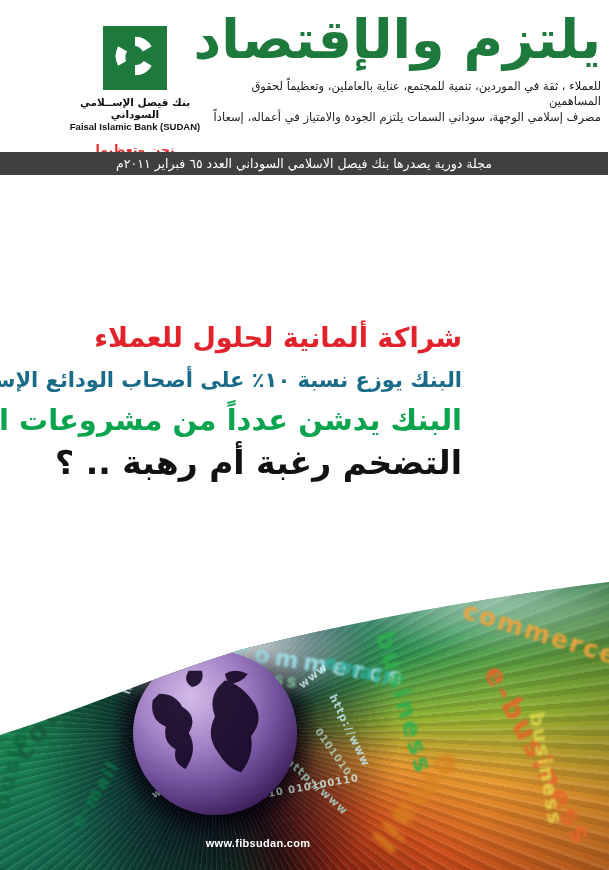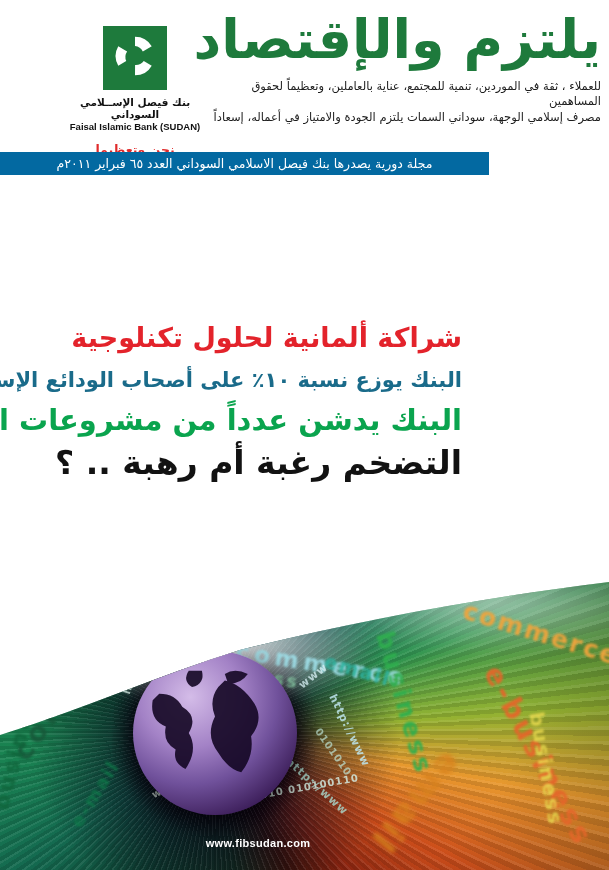--- a/index.html
+++ b/index.html
@@ -13,21 +13,21 @@
   .bank-ar{font-size:10.5px;font-weight:bold;color:#111;margin-top:6px;direction:rtl;}
   .bank-en{font-size:9.5px;font-weight:bold;color:#111;
            font-family:"Liberation Sans",sans-serif;margin-top:1px;}
   .slogan{font-size:12.5px;font-weight:bold;color:#e02b2b;margin-top:10px;direction:rtl;}
 
   .masthead-right{position:absolute;right:8px;top:12px;width:400px;direction:rtl;text-align:right;}
   .mag-title{font-size:54px;font-weight:bold;color:#1e7a3c;line-height:1.05;
              letter-spacing:-1px;white-space:nowrap;}
   .tagline{margin-top:10px;font-size:11.5px;font-weight:500;color:#1c1c1c;line-height:1.35;}
 
-  .issue-bar{position:absolute;left:0;top:152px;width:489px;height:23px;background:#0369a1;
+  .issue-bar{position:absolute;left:0;top:152px;width:608px;height:23px;background:#404040;
              display:flex;align-items:center;justify-content:center;direction:rtl;}
   .issue-bar span{color:#ffffff;font-size:12.5px;white-space:nowrap;}
 
   
   .headlines{position:absolute;top:322px;right:147px;width:430px;direction:rtl;text-align:right;}
   .headlines .hl{font-weight:bold;white-space:nowrap;}
   .hl1{font-size:27px;line-height:32px;margin-bottom:13px;}
   .hl2{font-size:21px;line-height:27px;margin-bottom:8px;}
   .hl3{font-size:29px;line-height:36px;margin-bottom:10px;}
   .hl4{font-size:33px;line-height:30px;}
@@ -96,21 +96,21 @@
       <div>للعملاء ، ثقة في الموردين، تنمية للمجتمع، عناية بالعاملين، وتعظيماً لحقوق المساهمين</div>
       <div>مصرف إسلامي الوجهة، سوداني السمات يلتزم الجودة والامتياز في أعماله، إسعاداً</div>
     </div>
   </div>
 
   <div class="issue-bar">
     <span>مجلة دورية يصدرها بنك فيصل الاسلامي السوداني  العدد ٦٥ فبراير ٢٠١١م</span>
   </div>
 
   <div class="headlines">
-    <div class="hl hl1" style="color: rgb(227, 35, 43);">شراكة ألمانية لحلول تكنلوجية</div>
+    <div class="hl hl1" style="color: rgb(227, 35, 43);">شراكة ألمانية لحلول للعملاء</div>
     <div class="hl hl2" style="color: rgb(26, 107, 138);">البنك يوزع نسبة ١٠٪ على أصحاب الودائع الإستثمارية</div>
     <div class="hl hl3" style="color: rgb(10, 164, 78);">البنك يدشن عدداً من مشروعات التطوير</div>
     <div class="hl hl4" style="color: rgb(18, 18, 18);">التضخم رغبة أم رهبة .. ؟</div>
   </div>
 
   <div class="cover">
     <div class="vortex">
       <div class="glow g1"></div>
       <div class="glow g2"></div>
       <div class="words-layer">

